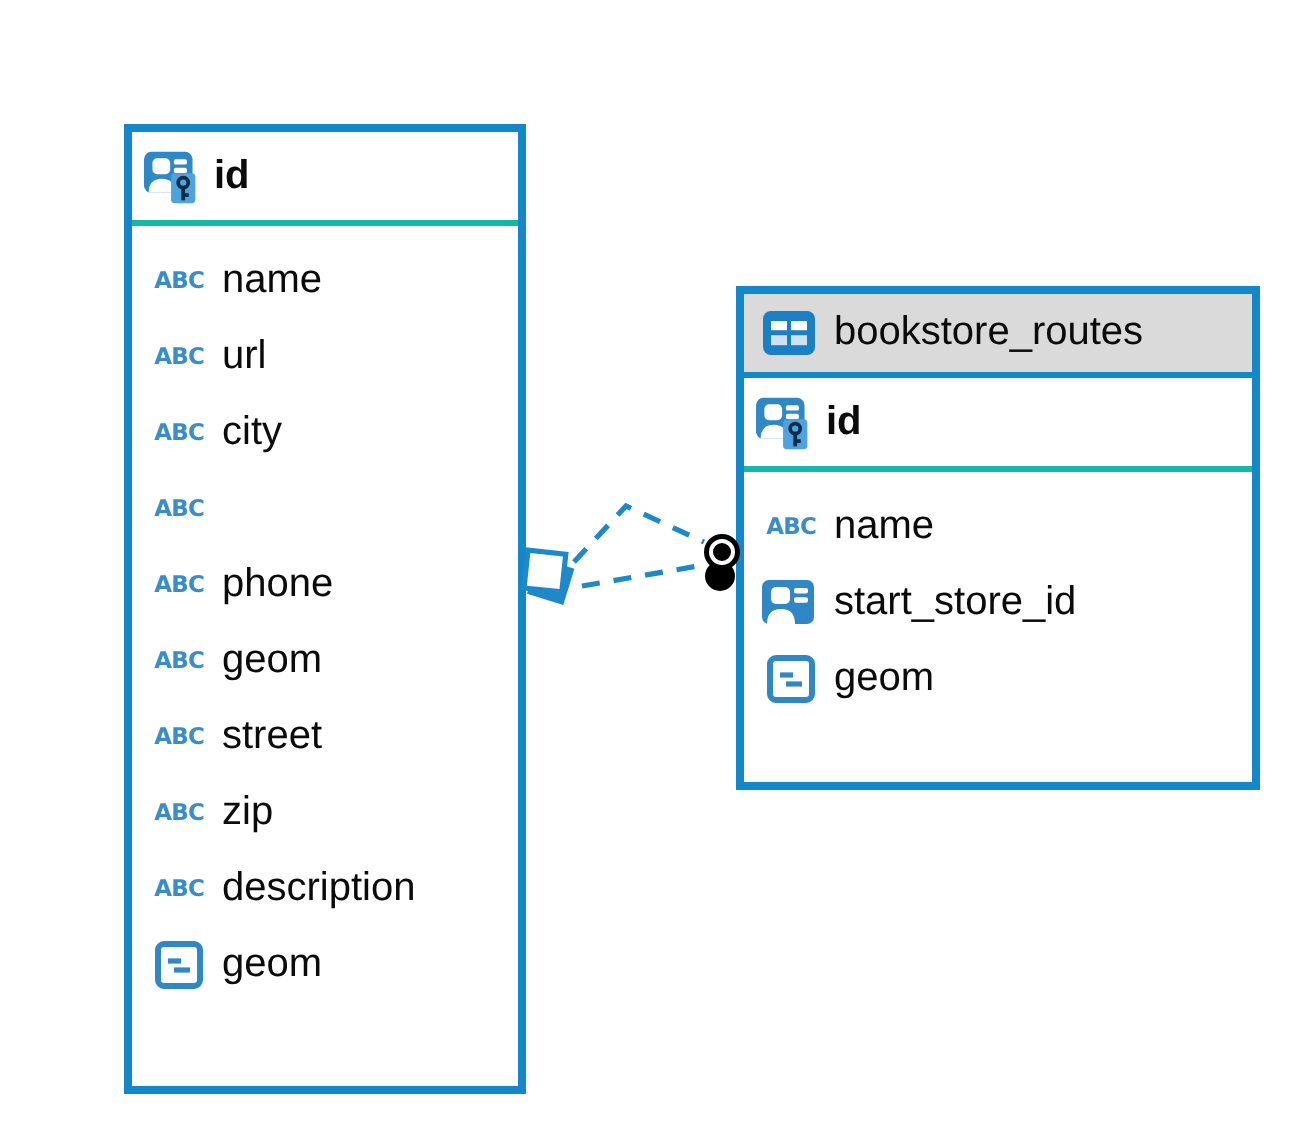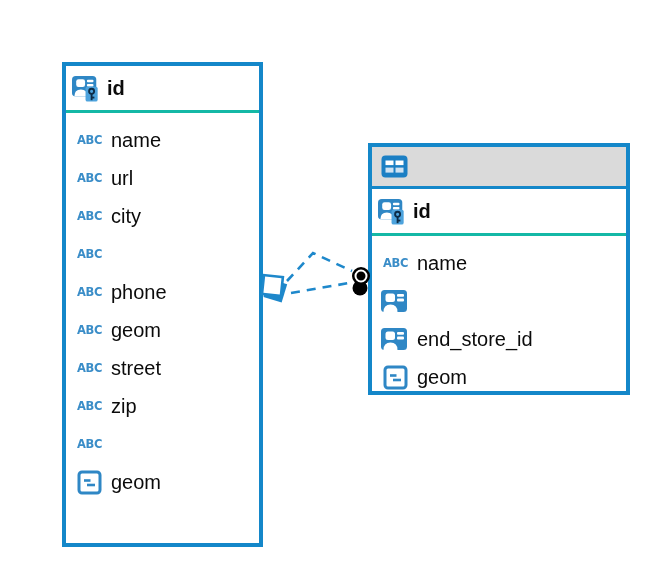--- a/index.html
+++ b/index.html
@@ -111,20 +111,21 @@
       <div class="col-row">
         <span class="cicon">
           <span class="abc">ABC</span>
         </span>
         <span class="cname">zip</span>
       </div>
       <div class="col-row">
         <span class="cicon">
           <span class="abc">ABC</span>
         </span>
+        <span class="cname">description</span>
       </div>
       <div class="col-row">
         <span class="cicon">
           <svg width="25" height="25" viewBox="0 0 25 25">
             <rect x="2" y="2" width="21" height="21" rx="3" fill="#ffffff" stroke="#2f87c5" stroke-width="3"></rect>
             <line x1="7" y1="10.5" x2="13.5" y2="10.5" stroke="#2f87c5" stroke-width="2.6"></line>
             <line x1="10" y1="15" x2="18" y2="15" stroke="#2f87c5" stroke-width="2.6"></line>
           </svg>
         </span>
         <span class="cname">geom</span>
@@ -136,20 +137,21 @@
   <div class="ent-header hdr-gray">
     <span class="cicon">
       <svg width="27" height="23" viewBox="0 0 27 23">
         <rect x="0.5" y="0.5" width="26" height="22" rx="4" fill="#1b7fc4"></rect>
         <rect x="4.5" y="5.5" width="8" height="4.6" fill="#ffffff"></rect>
         <rect x="14.5" y="5.5" width="8" height="4.6" fill="#ffffff"></rect>
         <rect x="4.5" y="12.6" width="8" height="5" fill="#cfe2f2"></rect>
         <rect x="14.5" y="12.6" width="8" height="5" fill="#cfe2f2"></rect>
       </svg>
     </span>
+    <span class="ent-title">bookstore_routes</span>
   </div>
   <div class="pk-zone">
       <div class="col-row">
         <span class="cicon">
           <svg width="30" height="29" viewBox="0 0 30 29">
             <rect x="0" y="1" width="26" height="22" rx="4" fill="#2f87c5"></rect>
             <rect x="4.5" y="4.5" width="9.5" height="8.5" rx="2.5" fill="#ffffff"></rect>
             <rect x="16" y="5" width="7" height="2.8" rx="1" fill="#ffffff"></rect>
             <rect x="16" y="9.6" width="7" height="2.8" rx="1" fill="#ffffff"></rect>
             <path d="M2.5,23 Q2.5,15.5 9.5,15.5 Q16.5,15.5 16.5,23 Z" fill="#ffffff"></path>
@@ -172,32 +174,21 @@
       <div class="col-row">
         <span class="cicon">
           <svg width="27" height="23" viewBox="0 0 27 23">
             <rect x="0" y="0" width="26" height="22" rx="3.5" fill="#2f87c5"></rect>
             <rect x="4.5" y="3.5" width="9.5" height="8.5" rx="2.5" fill="#ffffff"></rect>
             <rect x="16" y="4" width="7" height="2.8" rx="1" fill="#ffffff"></rect>
             <rect x="16" y="8.6" width="7" height="2.8" rx="1" fill="#ffffff"></rect>
             <path d="M2.5,22 Q2.5,14.5 9.5,14.5 Q16.5,14.5 16.5,22 Z" fill="#ffffff"></path>
           </svg>
         </span>
-      </div>
-      <div class="col-row">
-        <span class="cicon">
-          <svg width="27" height="23" viewBox="0 0 27 23">
-            <rect x="0" y="0" width="26" height="22" rx="3.5" fill="#2f87c5"></rect>
-            <rect x="4.5" y="3.5" width="9.5" height="8.5" rx="2.5" fill="#ffffff"></rect>
-            <rect x="16" y="4" width="7" height="2.8" rx="1" fill="#ffffff"></rect>
-            <rect x="16" y="8.6" width="7" height="2.8" rx="1" fill="#ffffff"></rect>
-            <path d="M2.5,22 Q2.5,14.5 9.5,14.5 Q16.5,14.5 16.5,22 Z" fill="#ffffff"></path>
-          </svg>
-        </span>
-        <span class="cname">end_store_id</span>
+        <span class="cname">start_store_id</span>
       </div>
       <div class="col-row">
         <span class="cicon">
           <svg width="25" height="25" viewBox="0 0 25 25">
             <rect x="2" y="2" width="21" height="21" rx="3" fill="#ffffff" stroke="#2f87c5" stroke-width="3"></rect>
             <line x1="7" y1="10.5" x2="13.5" y2="10.5" stroke="#2f87c5" stroke-width="2.6"></line>
             <line x1="10" y1="15" x2="18" y2="15" stroke="#2f87c5" stroke-width="2.6"></line>
           </svg>
         </span>
         <span class="cname">geom</span>

